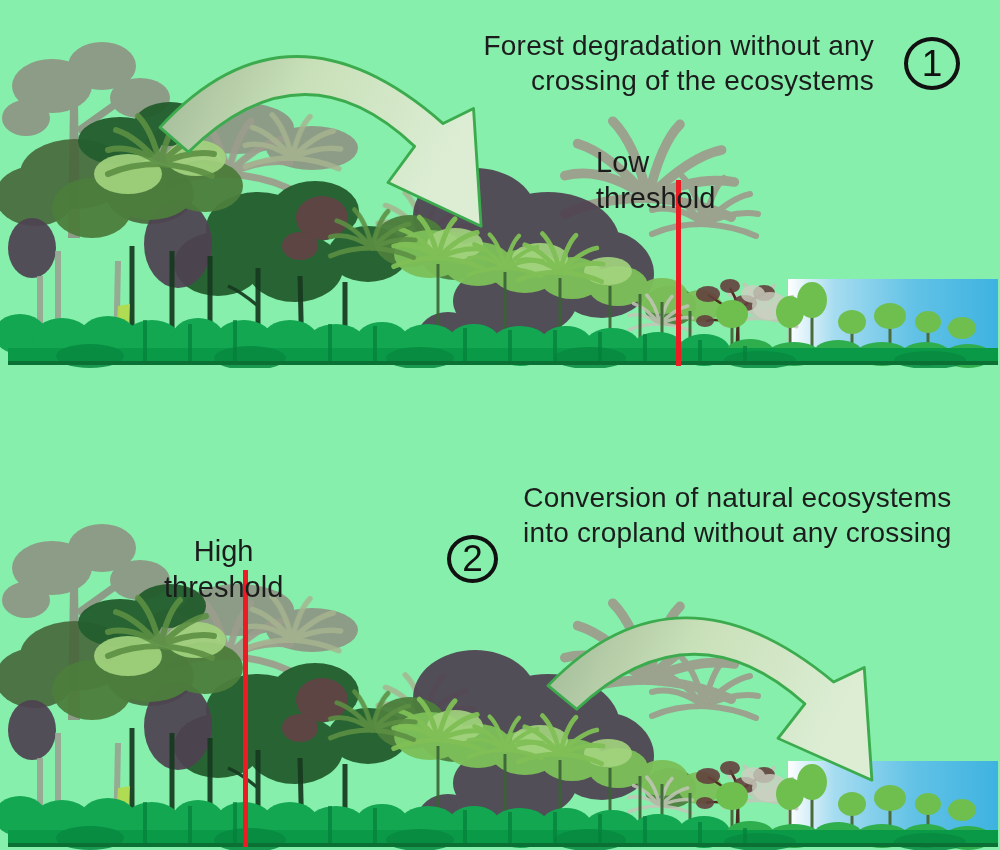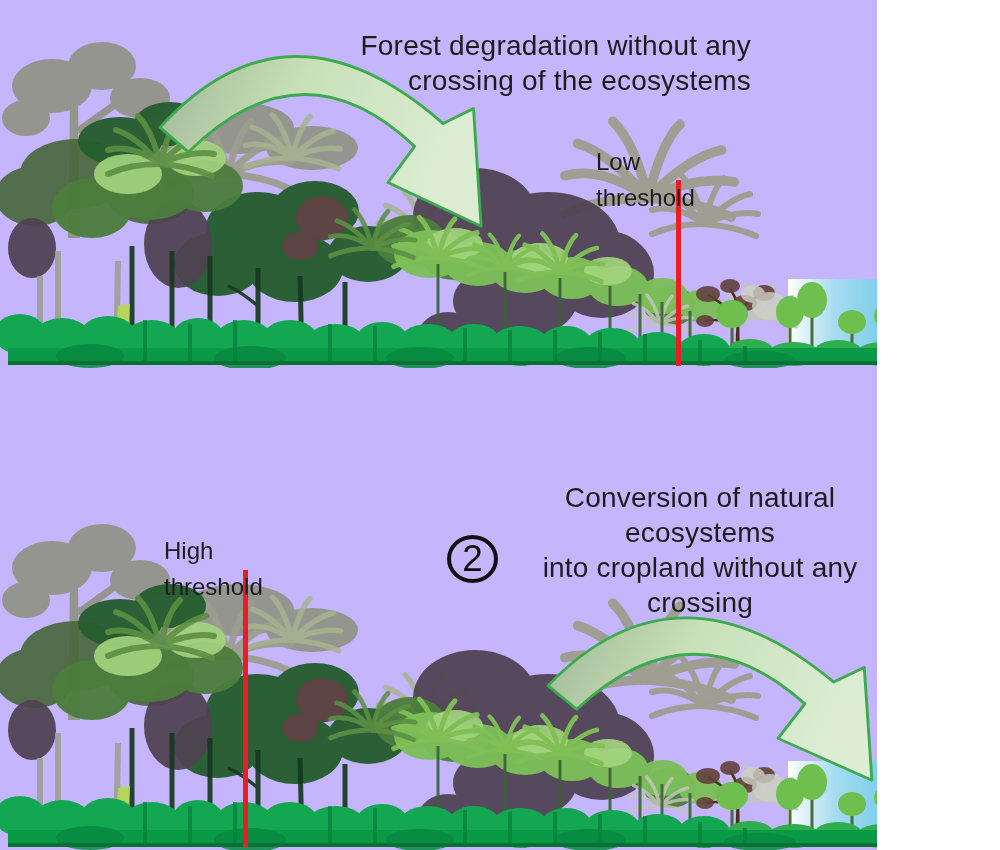--- a/index.html
+++ b/index.html
@@ -1,35 +1,35 @@
 <!DOCTYPE html>
 <html><head>
 <meta charset="utf-8">
 <style>
   html,body{margin:0;padding:0;background:#ffffff;}
   .canvas{
-    position:relative;width:877px;height:850px;background:#c4b5fd;overflow:hidden;
+    position:relative;width:1000px;height:850px;background:#86efac;overflow:hidden;
     font-family:"Liberation Sans", sans-serif;color:#1c1c1c;
   }
   svg.defs{position:absolute;width:0;height:0;}
   .forest{position:absolute;left:0;width:1000px;height:362px;}
   .forest-top{top:6px;}
   .forest-bottom{top:488px;}
   .red-line{position:absolute;width:5px;background:#ec1c24;}
   .line-top{left:676px;top:180px;height:186px;}
   .line-bottom{left:243px;top:570px;height:277px;}
   .arrow{position:absolute;overflow:visible;}
   .arrow-top{left:160px;top:40px;width:342px;height:209px;}
   .arrow-bottom{left:548px;top:602px;width:345px;height:200px;}
   .title{position:absolute;font-size:28px;line-height:35px;letter-spacing:0.2px;}
   .title-top{top:28px;right:126px;text-align:right;}
   .title-bottom{top:480px;left:523px;text-align:center;}
-  .thr-label{position:absolute;font-size:24px;line-height:36px;}
+  .thr-label{position:absolute;font-size:29px;line-height:36px;}
   .label-low{left:596px;top:144px;}
-  .label-high{left:164px;top:533px;}
+  .label-high{left:164px;top:533px;text-align:center;}
   .num-badge{
     position:absolute;border:4px solid #111;border-radius:50%;
     display:flex;align-items:center;justify-content:center;
     font-size:37px;font-weight:400;color:#111;box-sizing:border-box;
   }
   .badge-1{left:904px;top:37px;width:56px;height:53px;}
   .badge-2{left:447px;top:535px;width:51px;height:48px;}
 </style>
 </head>
 <body>

